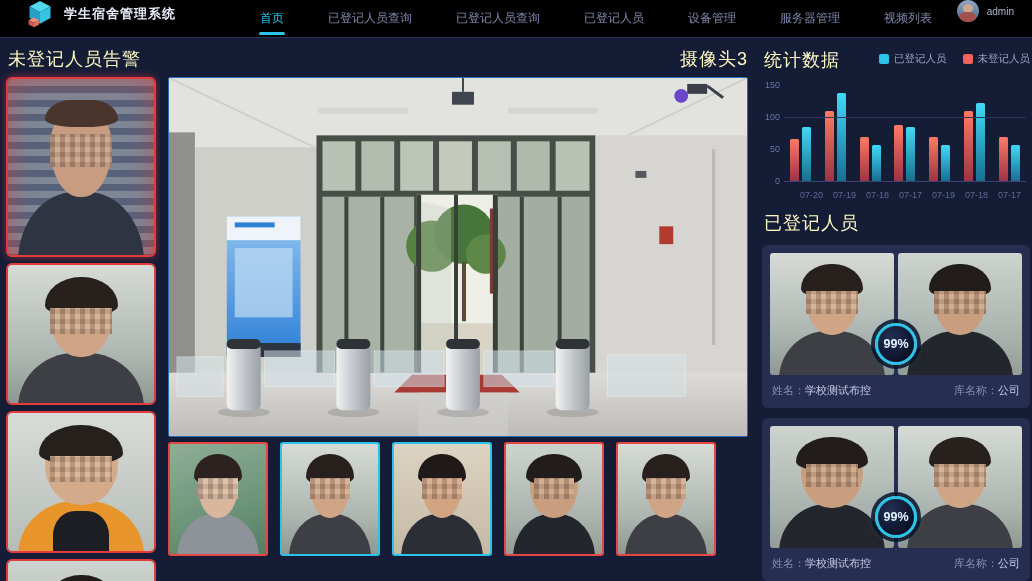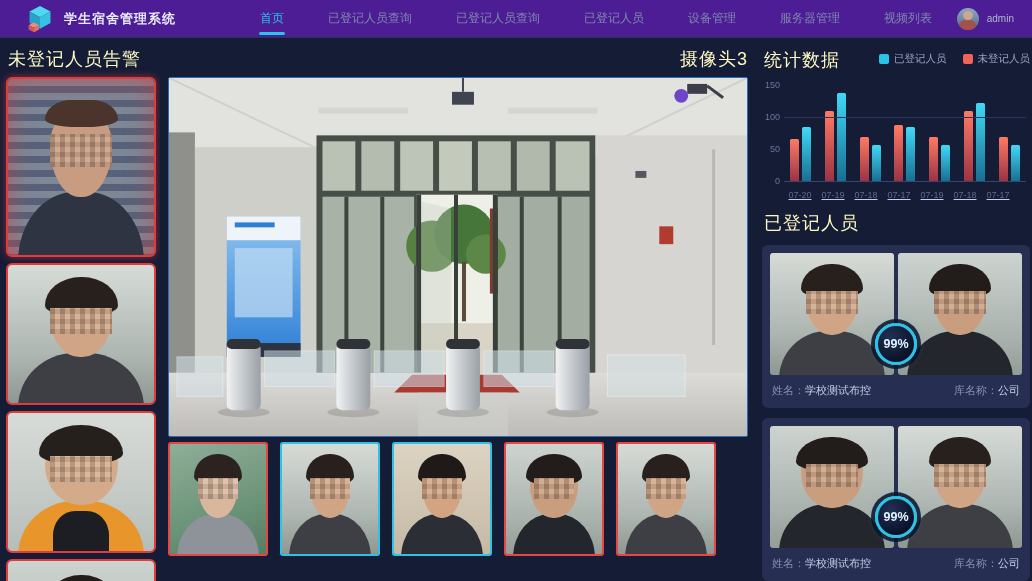--- a/index.html
+++ b/index.html
@@ -1,22 +1,22 @@
 <!DOCTYPE html>
 <html><head>
 <meta charset="utf-8">
 <style>
   html,body{margin:0;padding:0;background:#0d1226;}
   *{box-sizing:border-box;}
   .screen{position:relative;width:1032px;height:581px;overflow:hidden;
     background:#151c36;font-family:"Liberation Sans","DejaVu Sans",sans-serif;color:#c5cde6;}
 
   
-  .navbar{height:38px;background:#4c1d95;border-bottom:1px solid #2a3458;
-    display:flex;align-items:center;padding:0 18px 0 26px;}
+  .navbar{height:38px;background:#000000;border-bottom:1px solid #2a3458;
+    display:flex;align-items:flex-start;padding:0 18px 0 26px;}
   .brand{display:flex;align-items:center;gap:10px;min-width:200px;}
   .logo{width:28px;height:28px;display:inline-block;}
   .app-title{font-size:13px;font-weight:bold;color:#e7ebf8;letter-spacing:1px;}
   .nav{display:flex;align-items:center;gap:40px;margin-left:32px;flex:1;}
   .nav-item{font-size:12px;color:#7d88ac;cursor:pointer;position:relative;padding:10px 2px;white-space:nowrap;}
   .nav-item.active{color:#2bc4e8;}
   .nav-item.active::after{content:"";position:absolute;left:50%;transform:translateX(-50%);
     bottom:2px;width:26px;height:3px;border-radius:2px;background:#2bc4e8;}
   .user{display:flex;align-items:center;gap:8px;}
   .avatar{width:22px;height:22px;border-radius:50%;overflow:hidden;position:relative;
@@ -86,21 +86,21 @@
   .ytick{position:absolute;left:0;width:18px;text-align:right;font-size:9px;color:#6a76a2;}
   .gridline{position:absolute;left:22px;right:4px;height:1px;background:#2c3560;}
   .plot{position:absolute;left:22px;right:4px;top:4px;bottom:20px;
     border-bottom:1px solid #3a4370;display:flex;justify-content:space-between;
     align-items:flex-end;padding:0 6px;}
   .bar-group{display:flex;align-items:flex-end;gap:3px;}
   .bar{width:9px;border-radius:1.5px 1.5px 0 0;}
   .bar0{background:linear-gradient(180deg,#ff7a64,#9c3344);}
   .bar1{background:linear-gradient(180deg,#41d9f7,#186f92);}
   .xrow{position:absolute;left:10px;right:4px;bottom:2px;display:flex;
-    justify-content:center;padding:0 0;text-decoration:underline;}
+    justify-content:flex-end;padding:0 0;}
   .xlabel{width:33px;text-align:center;font-size:9px;color:#5d6894;}
 
   .reg-card{background:#262e52;border-radius:6px;padding:8px 8px 10px;margin-top:10px;cursor:pointer;}
   .reg-photos{display:flex;gap:4px;position:relative;}
   .reg-photo{flex:1;height:122px;border-radius:3px;overflow:hidden;position:relative;background:#333;}
   .match-badge{position:absolute;left:50%;top:57%;transform:translateX(-50%);
     width:42px;height:42px;border-radius:50%;border:3px solid #2bc4e8;
     background:radial-gradient(circle at 35% 30%,#233055,#0b1228 72%);
     color:#dff3ff;font-size:12.5px;font-weight:bold;display:flex;align-items:center;justify-content:center;
     box-shadow:0 0 0 4px rgba(11,18,40,.85),0 0 10px rgba(43,196,232,.35);z-index:5;}

